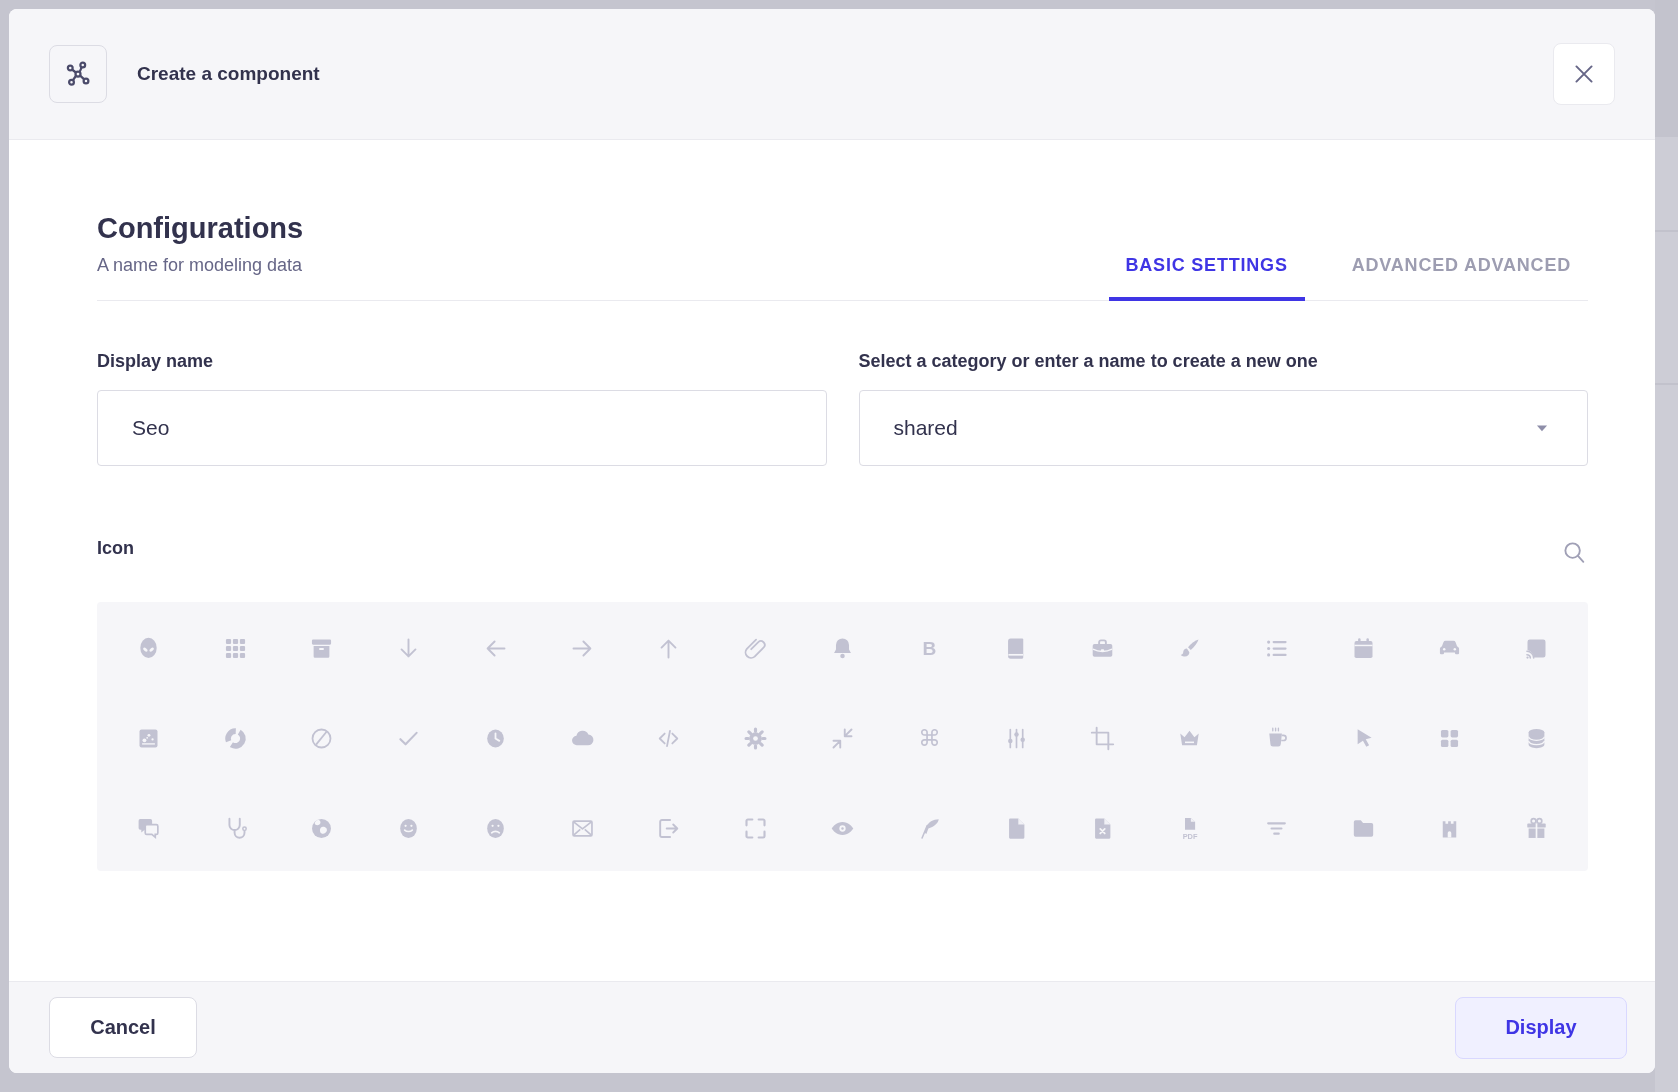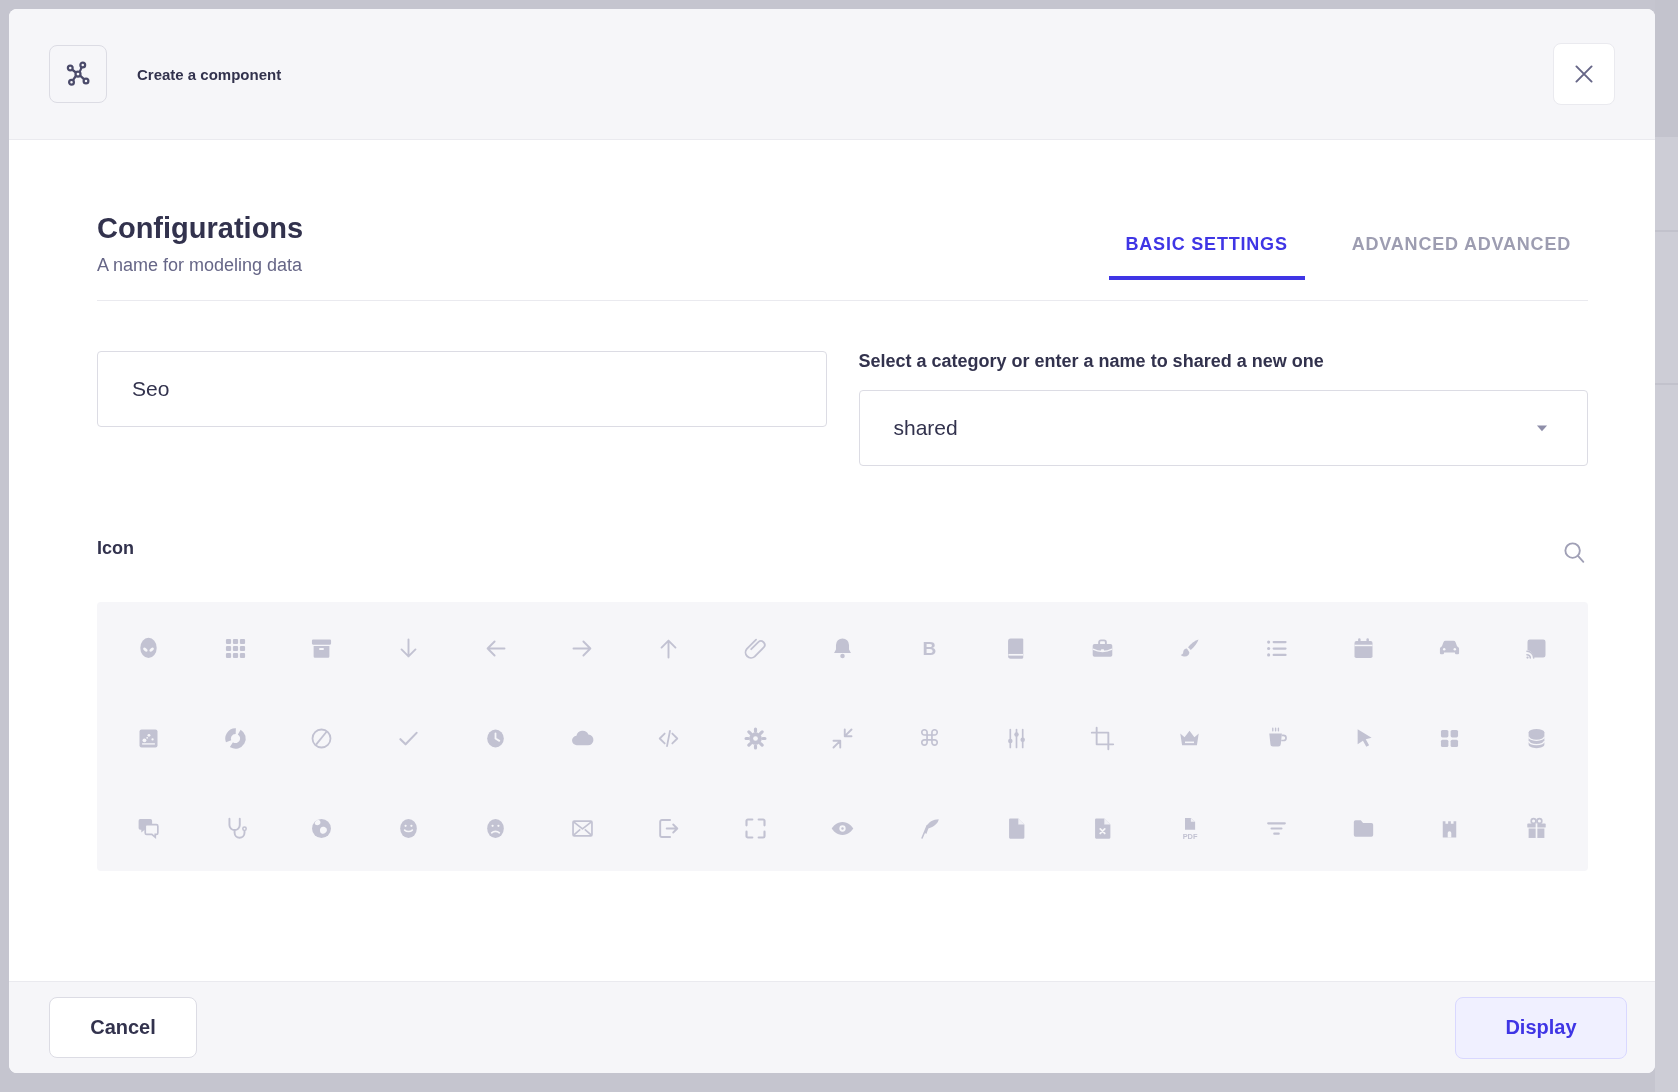--- a/index.html
+++ b/index.html
@@ -37,30 +37,30 @@
   
   .modal-header{
     height:131px;background:var(--panel);border-bottom:1px solid var(--hairline);
     display:flex;align-items:center;padding:0 40px;flex:0 0 auto;
   }
   .header-icon-box{
     width:58px;height:58px;border:1px solid var(--border);border-radius:8px;
     display:flex;align-items:center;justify-content:center;flex:0 0 auto;
     color:#4a4a6a;
   }
-  .modal-title{font-size:15px;font-weight:bold;color:var(--dark);margin-left:30px;}
+  .modal-title{font-size:19px;font-weight:bold;color:var(--dark);margin-left:30px;}
   .close-btn{
     margin-left:auto;width:62px;height:62px;background:#fff;border:1px solid var(--hairline);
     border-radius:8px;display:flex;align-items:center;justify-content:center;
     color:#666687;cursor:pointer;
   }
   
   .modal-body{flex:1 1 auto;padding:72px 67px 0 88px;overflow:hidden;}
   .section-head{
-    display:flex;justify-content:space-between;align-items:center;
+    display:flex;justify-content:space-between;align-items:flex-end;
     border-bottom:1px solid var(--hairline);
     gap:36px;
   }
   .section-titles{padding-bottom:24px;}
   .section-title{font-size:29px;font-weight:bold;color:var(--dark);}
   .section-subtitle{font-size:18px;color:var(--grey);margin-top:10px;}
   .tabs{display:flex;align-items:flex-end;}
   .tab{
     position:relative;padding:0 17px 24px;font-size:18px;font-weight:bold;
     letter-spacing:.8px;color:var(--tab-inactive);cursor:pointer;white-space:nowrap;
@@ -370,26 +370,27 @@
         <div class="section-subtitle">A name for modeling data</div>
       </div>
       <div class="tabs">
         <div class="tab active">BASIC SETTINGS</div>
         <div class="tab">ADVANCED ADVANCED</div>
       </div>
     </div>
 
     <div class="form-row">
       <div class="form-col">
+        <div class="field-label">Display name</div>
         <div class="text-field">
           <span>Seo</span>
         </div>
       </div>
       <div class="form-col">
-        <div class="field-label">Select a category or enter a name to shared a new one</div>
+        <div class="field-label">Select a category or enter a name to create a new one</div>
         <div class="select-field">
           <span>shared</span>
           <svg class="caret" width="22" height="22" viewBox="0 0 24 24" fill="currentColor">
             <path d="M6.5 9.2h11L12 15.6z"></path>
           </svg>
         </div>
       </div>
     </div>
 
     <div class="icon-head">

